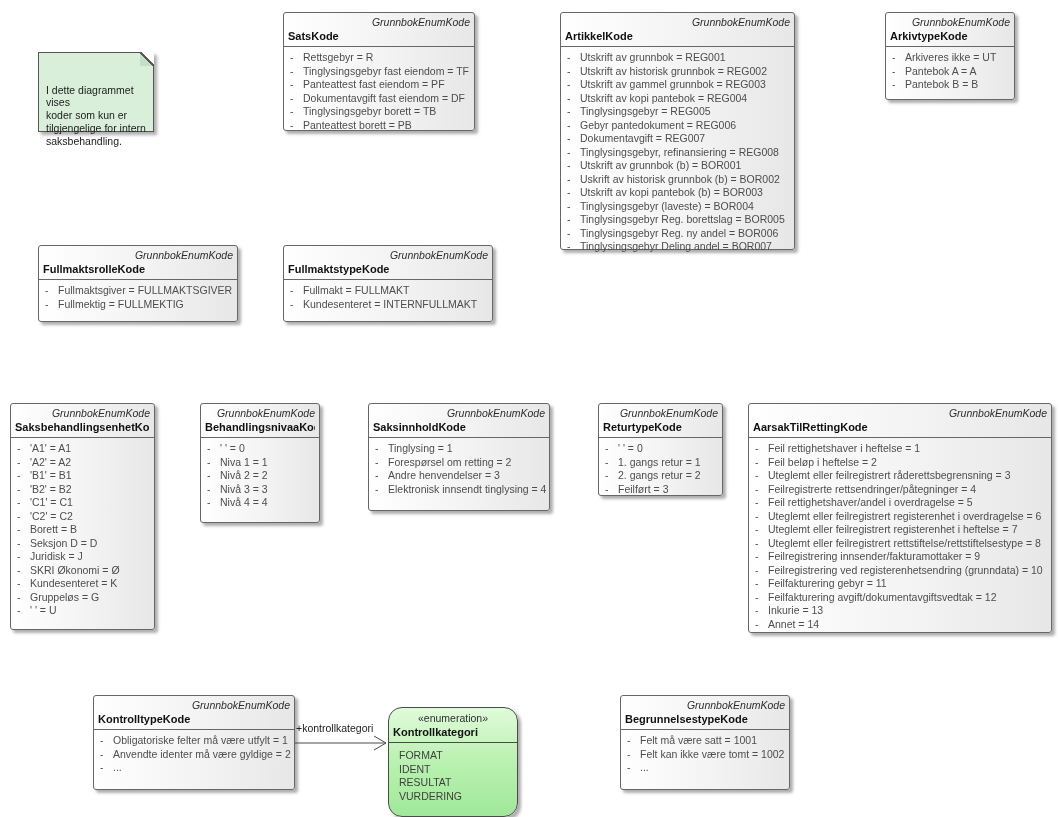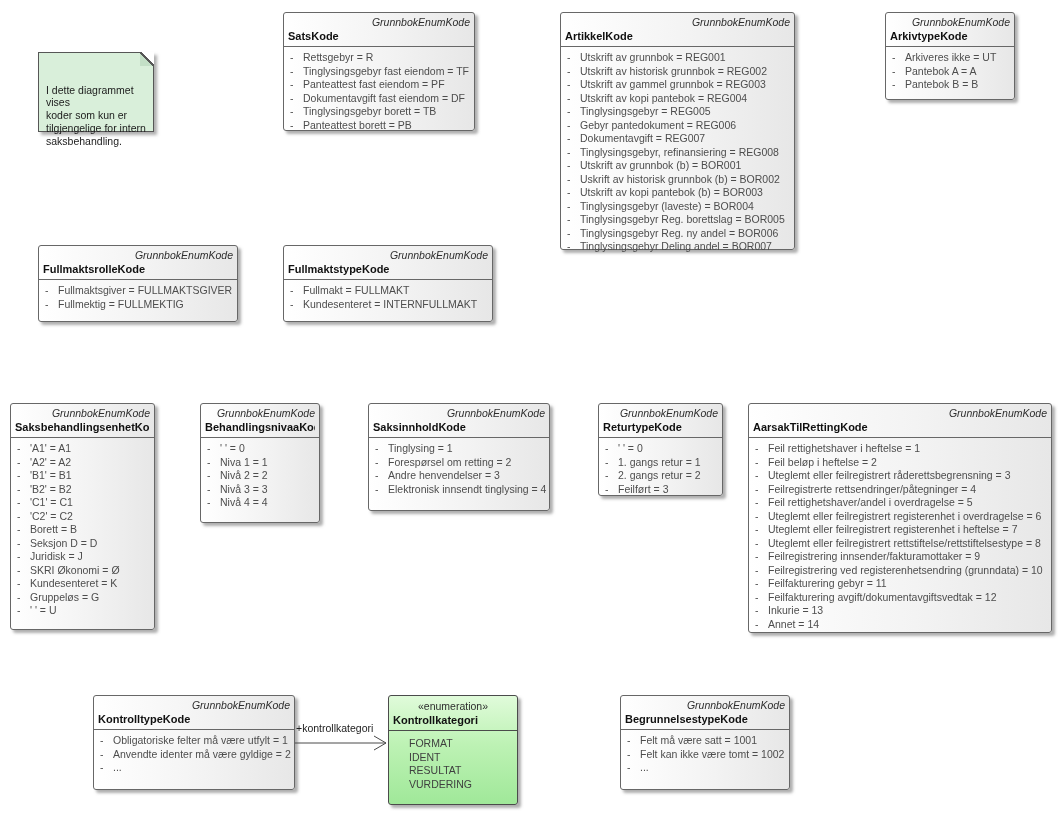--- a/index.html
+++ b/index.html
@@ -11,27 +11,27 @@
              background:linear-gradient(90deg,#ffffff 0%,#f3f3f3 55%,#e7e7e7 100%);
              box-shadow:3px 3px 3px rgba(110,110,110,0.55); }
   .box-header { padding:3px 4px 2px 4px; border-bottom:1px solid #676767; }
   .stereotype { font-size:10.5px; font-style:italic; color:#2e2e2e; text-align:right; line-height:13px; white-space:nowrap; overflow:hidden; }
   .class-name { font-size:11px; font-weight:bold; color:#101010; text-align:left; line-height:15px; white-space:nowrap; overflow:hidden; }
   .box-attrs  { padding-top:4px; font-size:10.5px; color:#4d4d4d; overflow:hidden; }
   .attr-row   { position:relative; padding-left:19px; line-height:13.5px; white-space:pre; overflow:hidden; }
   .attr-row::before { content:"-"; position:absolute; left:6px; top:0; color:#4d4d4d; }
 
   
-  .enum-box { position:absolute; border:1px solid #4b4b4b; border-radius:3px;
+  .enum-box { position:absolute; border:1px solid #4b4b4b; border-radius:14px;
               background:linear-gradient(180deg,#e0fbda 0%,#bdf2b4 45%,#a0e899 100%);
-              box-shadow:3px 3px 3px rgba(110,110,110,0.55); }
+              box-shadow:3px 3px 3px rgba(110,110,110,0.55);margin-top:12px; }
   .enum-box .box-header { border-bottom:1px solid #4b4b4b; padding:4px 4px 2px 4px; }
   .enum-stereotype { font-size:10.5px; color:#2e2e2e; text-align:center; line-height:13px; }
   .enum-box .box-attrs { padding-top:6px; color:#3f3f3f; }
-  .literal-row { padding-left:20px; line-height:13.5px; white-space:pre; overflow:hidden; }
+  .literal-row { padding-left:10px; line-height:13.5px; white-space:pre; overflow:hidden; }
 
   
   .note { position:absolute; left:38px; top:52px; width:116px; height:80px;
           background:#d9efda; border:1px solid #565656; box-shadow:3px 3px 3px rgba(110,110,110,0.55);
           padding:5px 4px 4px 7px; font-size:10.5px; line-height:12.8px; color:#1b1b1b;
           white-space:pre-line; }
   .note-fold { position:absolute; top:-1px; right:-1px; width:14px; height:14px;
                background:linear-gradient(to bottom left,#ffffff 46%,#565656 46%,#565656 56%,#c3dfc6 56%); }
 
   

